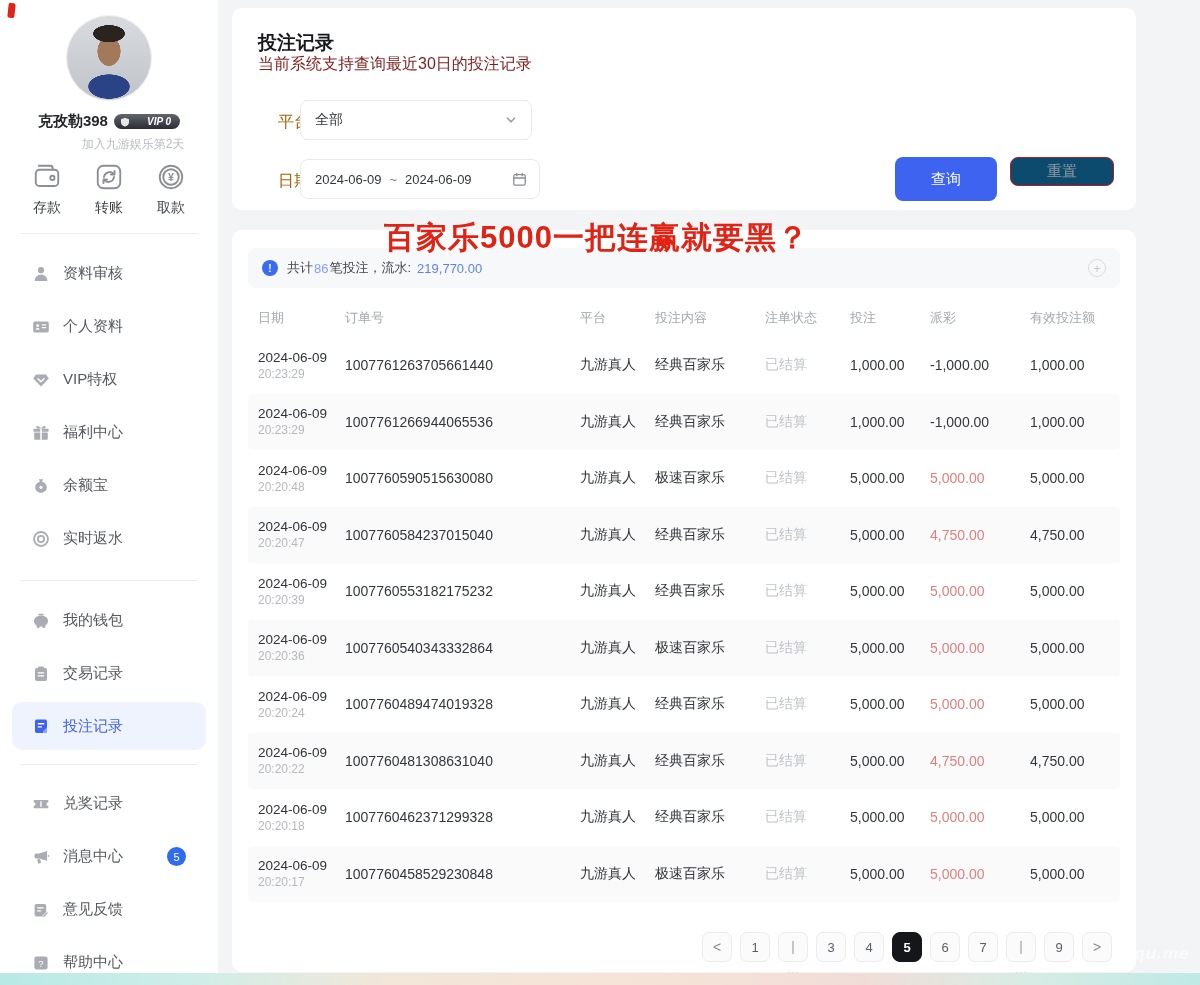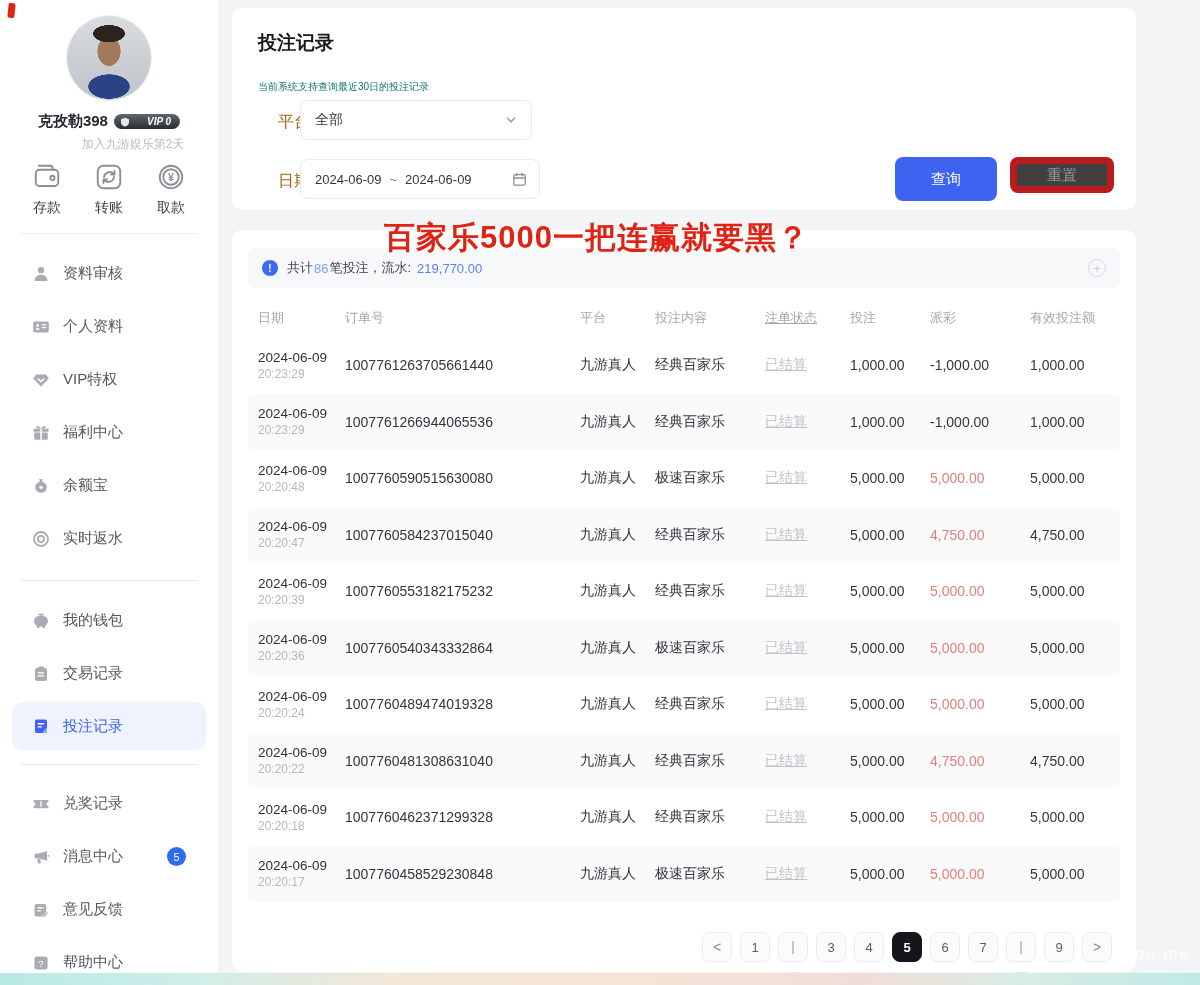--- a/index.html
+++ b/index.html
@@ -34,42 +34,42 @@
   .menu-item .label { font-size:15px; color:#55585e; }
   .menu-item.active { height:48px; margin:2px 12px; padding-left:20px; background:#eef3fe; border-radius:10px; }
   .menu-item.active .label { color:#3d63f0; }
   .msg-badge { position:absolute; right:32px; top:17px; width:19px; height:19px; border-radius:50%;
     background:#2f6bf0; color:#fff; font-size:11px; display:flex; align-items:center; justify-content:center; }
   
   .card { position:absolute; background:#fff; border-radius:10px; }
   .card-filters { left:232px; top:8px; width:904px; height:202px; }
   .card-table { left:232px; top:230px; width:904px; height:742px; }
   .page-title { position:absolute; left:26px; top:22px; font-size:19px; font-weight:700; color:#17181b; }
-  .page-subtitle { position:absolute; left:26px; top:72px; font-size:10px; color:#0f766e; }
+  .page-subtitle { position:absolute; left:26px; top:46px; font-size:16px; color:#7f1d1d; }
   .flabel { position:absolute; left:26px; font-size:16px; color:#a16207;margin-left:20px; }
   .platform-label { top:104px; }
   .date-label { top:163px; }
   .select-box { position:absolute; left:68px; top:92px; width:232px; height:40px; border:1px solid #e8eaee; border-radius:8px;
     display:flex; align-items:center; padding:0 14px; cursor:pointer; background:#fff; }
   .select-value { font-size:14px; color:#33363b; flex:1; }
   .date-box { position:absolute; left:68px; top:151px; width:240px; height:40px; border:1px solid #e8eaee; border-radius:8px;
     display:flex; align-items:center; gap:8px; padding:0 12px 0 14px; cursor:pointer; background:#fff; font-size:13px; color:#33363b; }
   .date-box .sep { color:#6e7177; }
   .date-box .cal { margin-left:auto; display:flex; }
   .quick-ranges { position:absolute; left:315px; top:151px; display:flex; gap:2px; }
   .qr-btn { height:40px; padding:0 13px; background:#fff; border:1px solid #eceef1; border-radius:4px;
     font-size:14px; color:#33363b; display:flex; align-items:center; justify-content:center; cursor:pointer;
     font-family:inherit; }
   .qr-btn.selected { position:relative; border-color:#b6bac0; }
   .qr-btn.selected .ch1 { color:#2f8ded; }
   .qr-btn.selected .ch2 { color:#45484d; }
   .caret-bar { position:absolute; left:50%; top:0; bottom:0; width:13px; transform:translateX(-45%); background:#2b87e8; }
   .search-btn { position:absolute; left:663px; top:149px; width:102px; height:44px; background:#3d63f0; border:none;
     border-radius:8px; color:#fff; font-size:15px; cursor:pointer; font-family:inherit; }
-  .reset-btn { position:absolute; left:778px; top:149px; width:104px; height:36px; background:#404040; border:7px solid #b91c1c;
+  .reset-btn { position:absolute; left:778px; top:149px; width:104px; height:29px; background:#0c4a6e; border:1px solid #b91c1c;
     border-radius:8px; color:#9399a1; font-size:15px; cursor:pointer; font-family:inherit; }
   .annotation { position:absolute; left:384px; top:217px; z-index:50; font-size:31px; font-weight:700; color:#e02314; letter-spacing:1px; }
   
   .summary-bar { position:absolute; left:16px; top:18px; width:872px; height:40px; background:#f7f8fa; border-radius:8px;
     display:flex; align-items:center; padding:0 14px; font-size:13px; color:#43464c; }
   .info-icon { width:16px; height:16px; border-radius:50%; background:#3a6bf0; color:#fff; font-size:10px; font-weight:700;
     display:inline-flex; align-items:center; justify-content:center; margin-right:9px; flex:0 0 auto; }
   .sum-count { color:#82a0f8; margin:0 1px; }
   .sum-amount { color:#5f80f4; margin-left:6px; }
   .plus-icon { margin-left:auto; width:18px; height:18px; border:1.4px solid #d9dce1; border-radius:50%; color:#c6c9ce;
@@ -77,21 +77,21 @@
   
   .table { position:absolute; left:16px; top:69px; width:872px; }
   .thead { display:flex; align-items:center; height:38px; font-size:13px; color:#a3a7ae; }
   .trow { display:flex; align-items:center; height:56.5px; font-size:14px; color:#33363c; }
   .trow:nth-child(even) { background:#fafafb; border-radius:4px; }
   .th,.td { flex:0 0 auto; overflow:hidden; white-space:nowrap; }
   .c-date { width:97px; padding-left:10px; }
   .c-order { width:235px; }
   .c-platform { width:75px; }
   .c-content { width:110px; }
-  .c-status { width:85px;text-decoration:underline; }
+  .c-status { width:85px; }
   .c-bet { width:80px; }
   .c-payout { width:100px; }
   .c-valid { width:90px; }
   .cell-date .d { font-size:13.5px; color:#2f3237; }
   .cell-date .t { font-size:12px; color:#b5b8bd; margin-top:2px; }
   .td.c-status { color:#bfc2c8; }
   .td.c-payout.win { color:#e0807d; }
   .td.c-payout.loss { color:#33363c; }
   
   .pagination { position:absolute; top:702px; right:24px; display:flex; gap:8px; }

